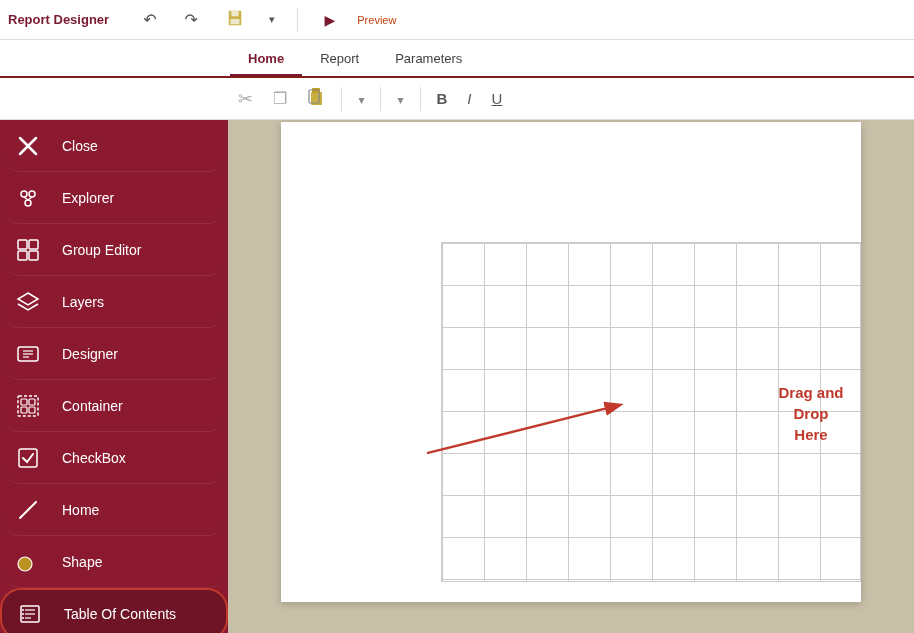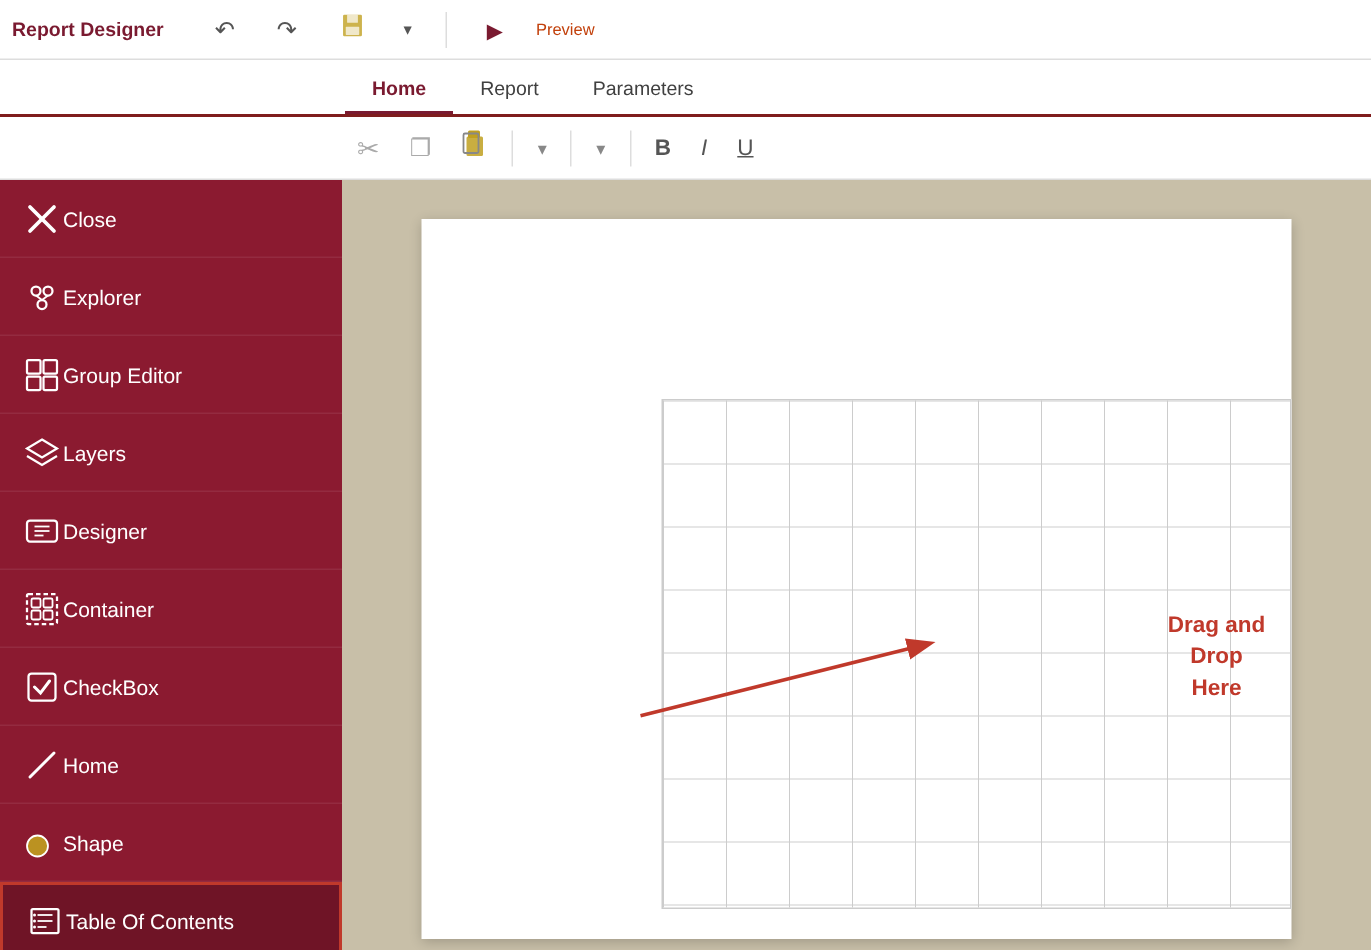--- a/index.html
+++ b/index.html
@@ -96,23 +96,24 @@
       flex-direction: column;
       overflow-y: auto;
     }
     .sidebar-item {
       display: flex;
       align-items: center;
       padding: 10px 14px;
       color: #fff;
       cursor: pointer;
       font-size: 14px;
-      gap: 0;
+      gap: 20px;
       border-bottom: 1px solid rgba(255,255,255,0.08);
       min-height: 52px;
+      border-radius: 21px;
     }
     .sidebar-item.active {
       background: rgba(0,0,0,0.2);
       border: 2px solid #c0392b;
     }
     .sidebar-item .icon {
       width: 28px;
       height: 28px;
       display: flex;
       align-items: center;
@@ -126,21 +127,21 @@
 
     
     .canvas-area {
       flex: 1;
       background: #c8bfa8;
       overflow: auto;
       position: relative;
       display: flex;
       justify-content: center;
       align-items: flex-start;
-      padding: 26px;
+      padding: 2px;
     }
     .page {
       background: #fff;
       width: 580px;
       min-height: 480px;
       position: relative;
       box-shadow: 0 2px 8px rgba(0,0,0,0.2);
     }
     .grid-area {
       position: absolute;

